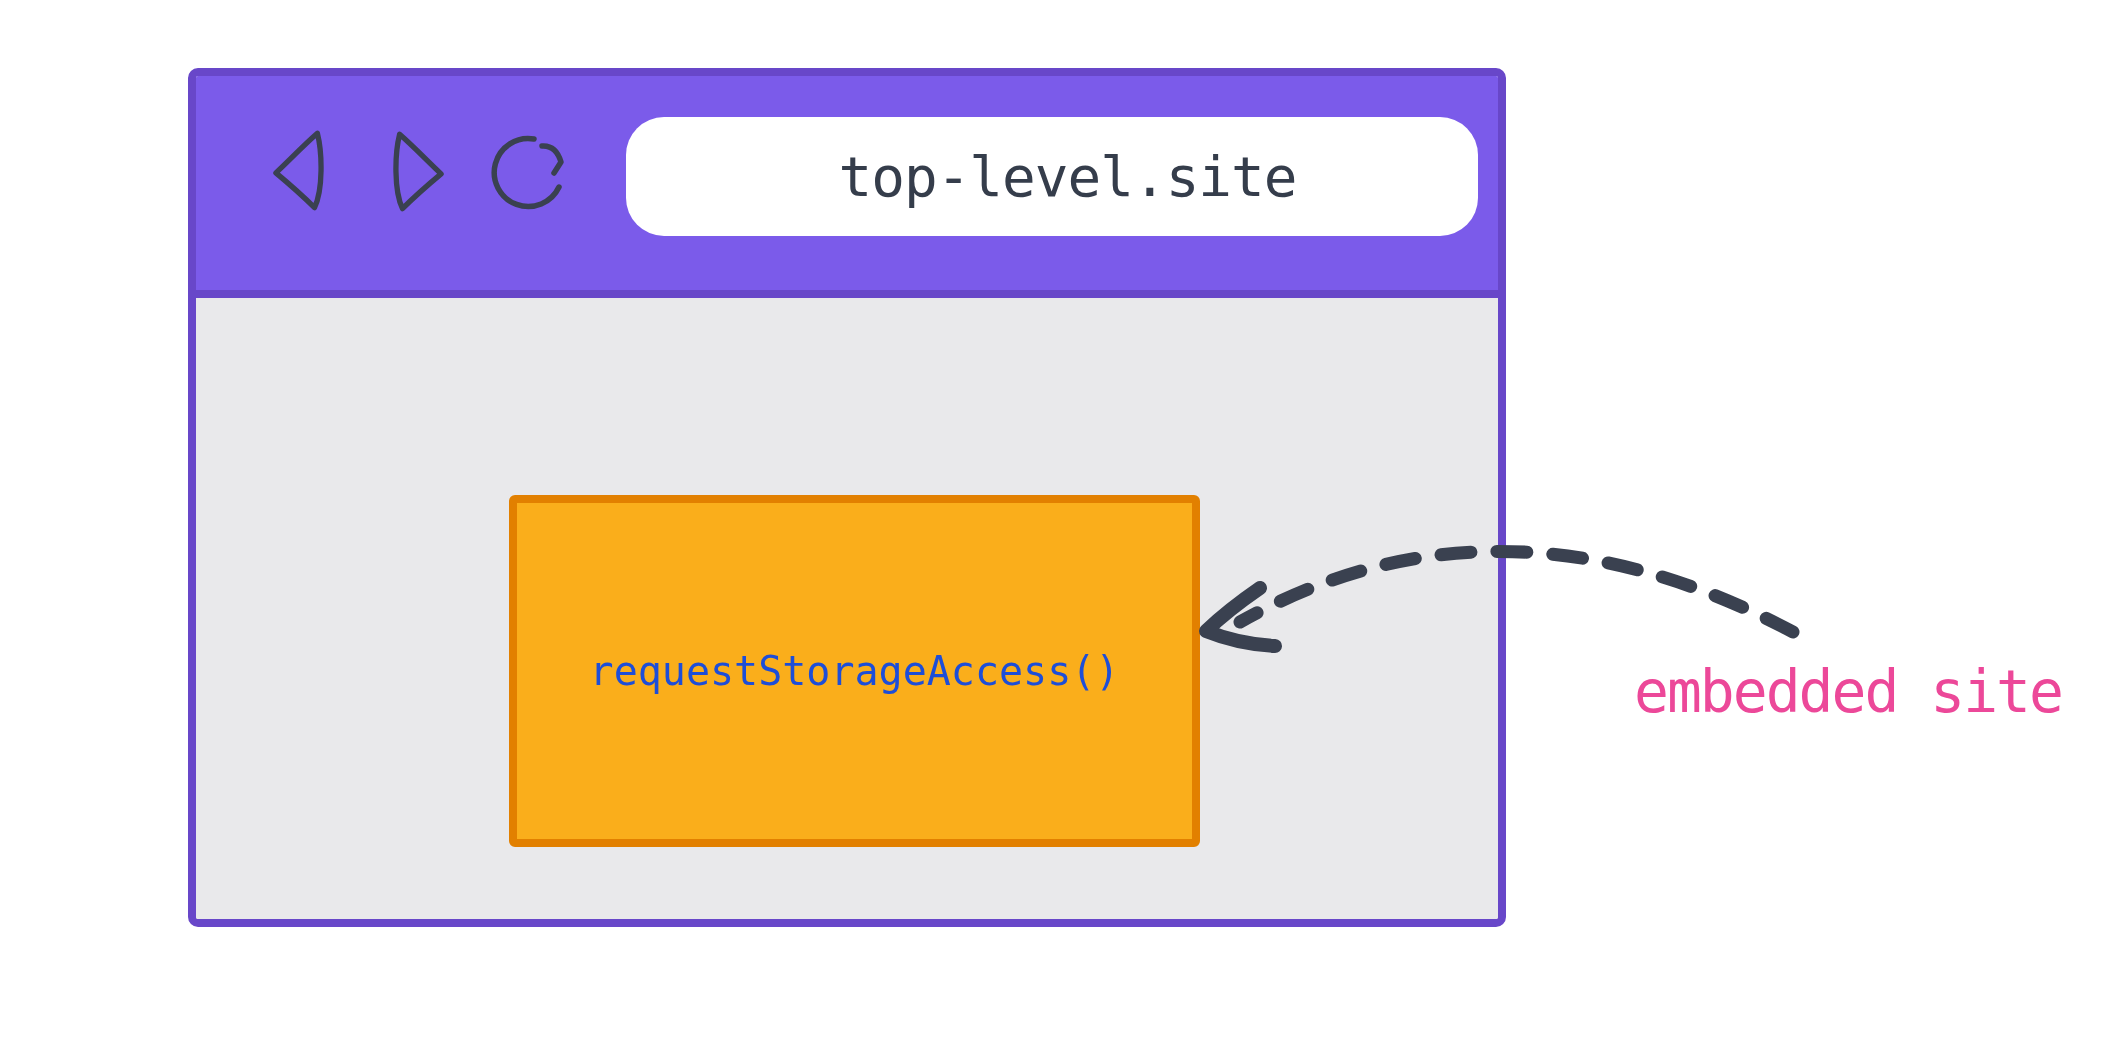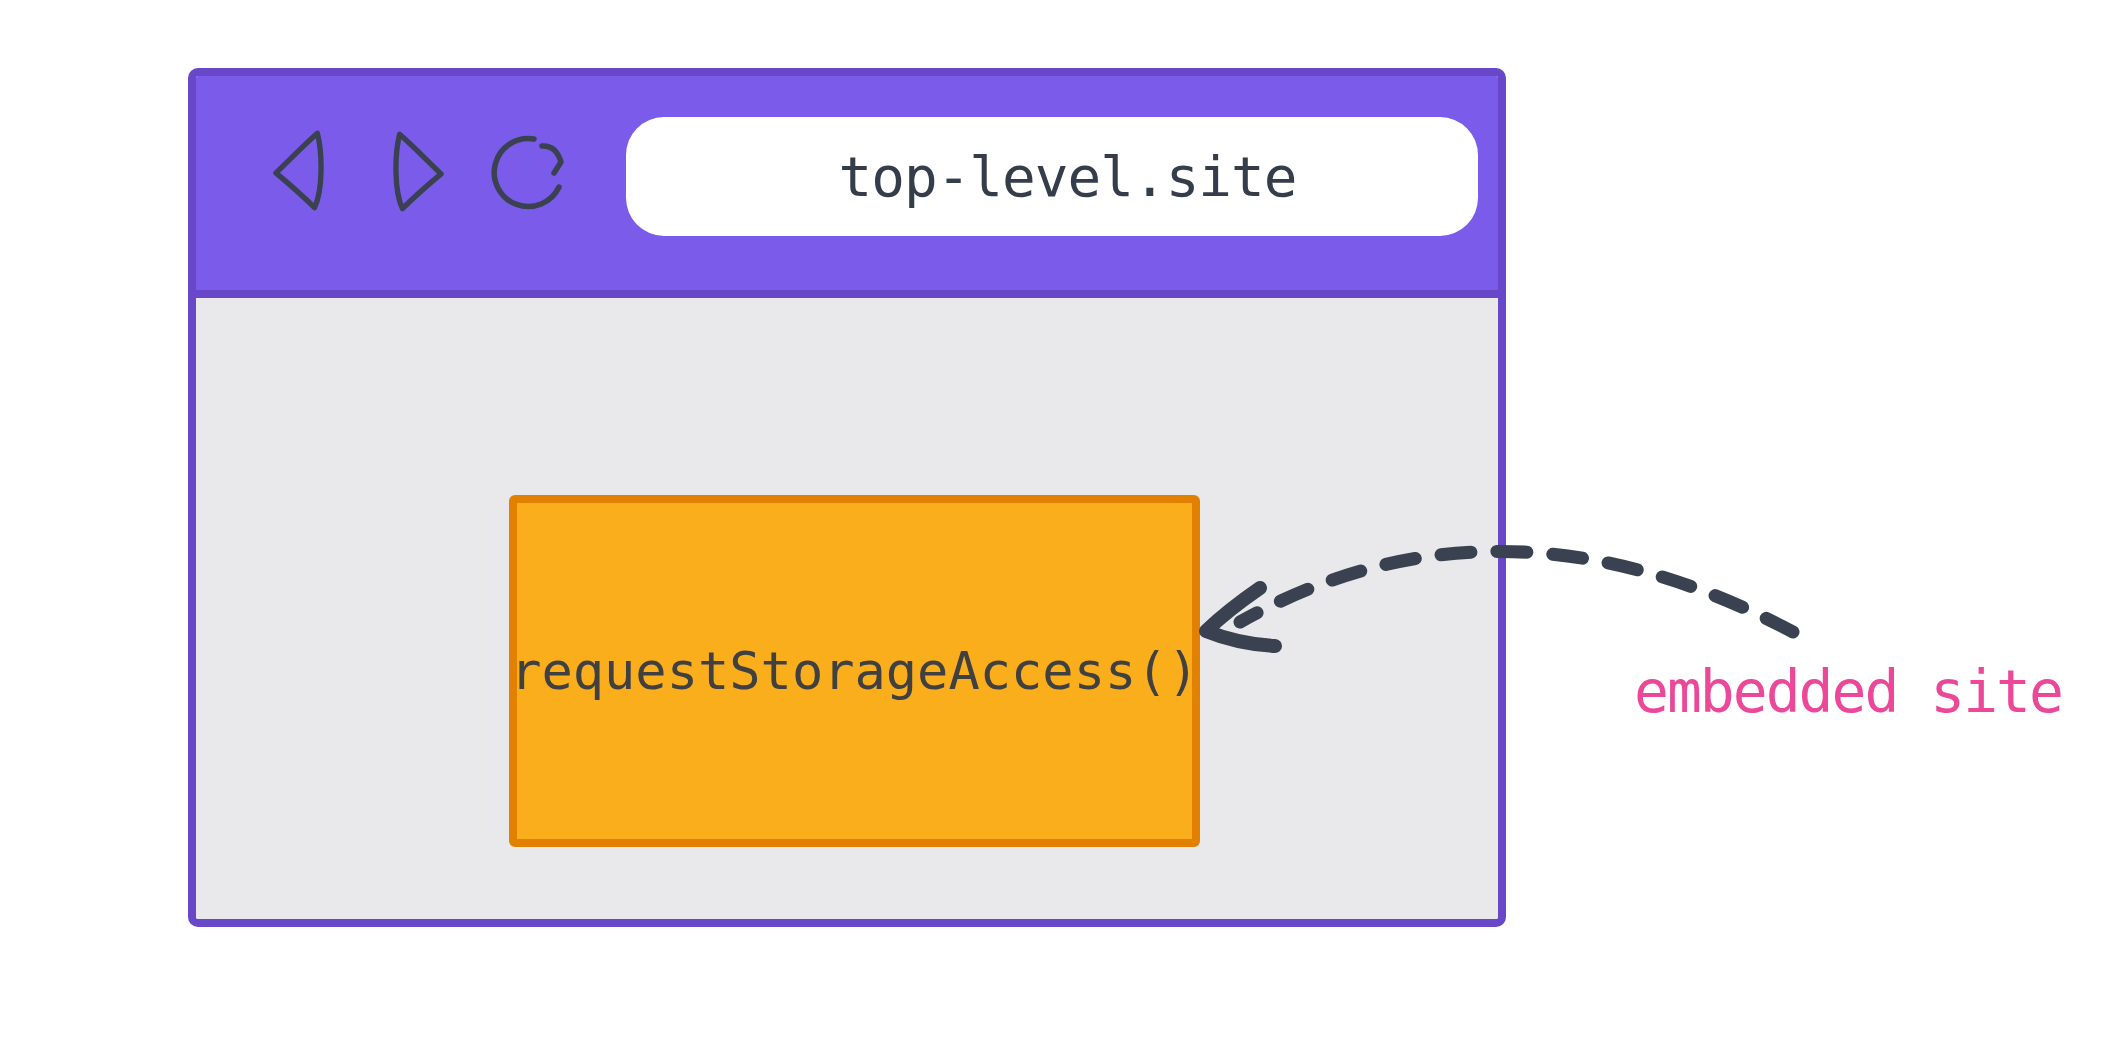--- a/index.html
+++ b/index.html
@@ -63,22 +63,22 @@
     width: 691px; height: 352px;
     box-sizing: border-box;
     background: #faae1b;
     border: 8px solid #e28000;
     border-radius: 6px;
     display: flex;
     align-items: center;
     justify-content: center;
   }
   .frame-label {
-    font-size: 52px;
-    color: #404040;
+    font-size: 40px;
+    color: #1d4ed8;
     white-space: nowrap;
   }
 
   
   .annotation-arrow {
     position: absolute;
     left: 1130px; top: 450px;
     width: 760px; height: 270px;
     pointer-events: none;
   }

